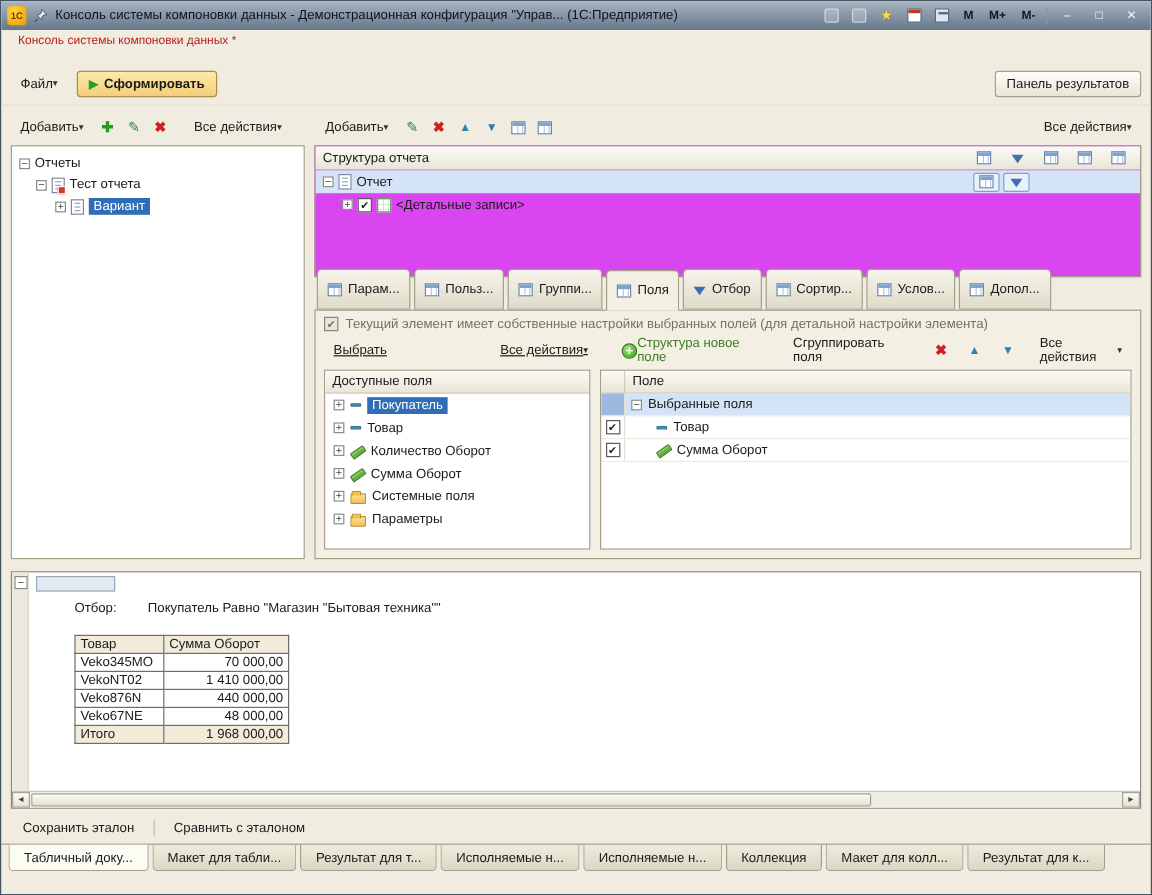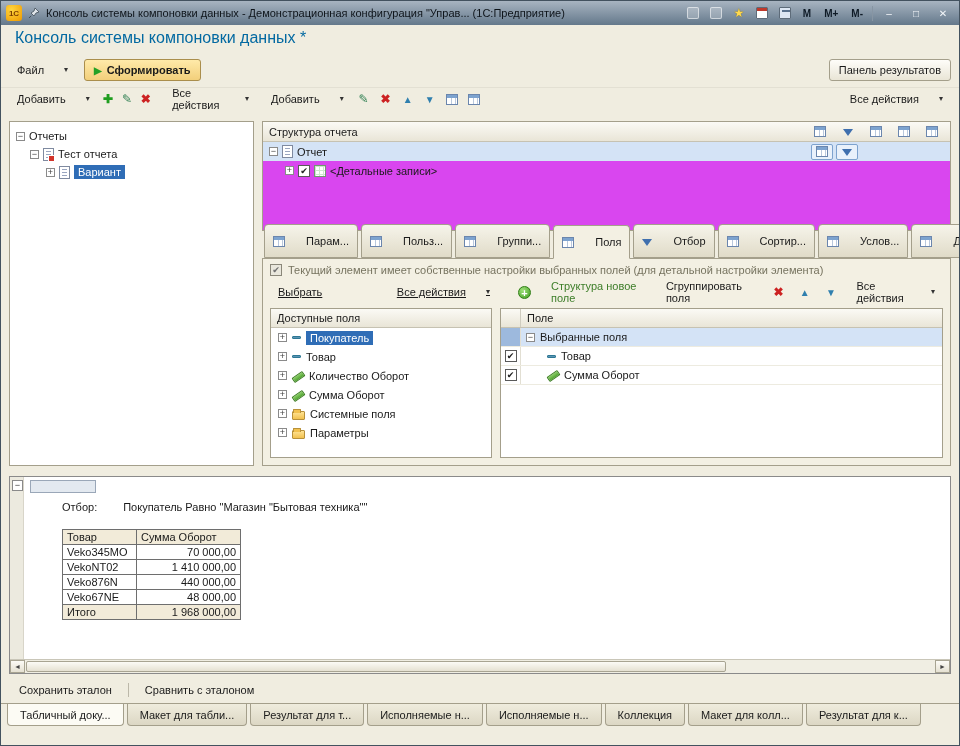--- a/index.html
+++ b/index.html
@@ -17,30 +17,30 @@
   .star-glyph { color:#ffd94f; font-size:12px; text-shadow:0 0 1px #6b5a00; }
   .cal-icon { width:12px; height:12px; background:#fff; border:1px solid #5d6b79; position:relative; border-radius:1px; }
   .cal-icon::before { content:""; position:absolute; top:0; left:0; right:0; height:3px; background:#c0392b; }
   .calc-icon { width:12px; height:12px; background:#dce6f2; border:1px solid #5d6b79; position:relative; border-radius:1px; }
   .calc-icon::before { content:""; position:absolute; left:2px; top:2px; width:8px; height:2px; background:#58708c; }
   .mem-btn { color:#0e1a26; font-weight:bold; font-size:10px; padding:0 4px; }
   .tb-sep { width:1px; height:15px; background:#8painted; background:#8795a3; }
   .win-btn { width:22px; height:18px; display:flex; align-items:center; justify-content:center; color:#f4f7fa; font-size:10px; border-radius:2px; }
 
   
-  .page-title { position:absolute; top:28px; left:14px; font-size:16px; color:#0369a1; }
+  .page-title { position:absolute; top:28px; left:14px; font-size:10px; color:#b91c1c; }
   .menu-row { position:absolute; top:52px; left:0; right:0; height:34px; display:flex; align-items:center; gap:8px; padding:0 8px; }
   .btn { display:inline-flex; align-items:center; gap:5px; height:22px; padding:0 9px; background:linear-gradient(#fefdf9,#e9e5d6); border:1px solid #a49f8b; border-radius:3px; }
-  .btn-flat { display:inline-flex; align-items:center; gap:20px; height:22px; padding:0 7px; border:1px solid transparent; border-radius:3px; }
+  .btn-flat { display:inline-flex; align-items:center; gap:0; height:22px; padding:0 7px; border:1px solid transparent; border-radius:3px; }
   .btn-generate { background:linear-gradient(#ffeaa9,#f2cf7b); border:1px solid #aa8e4c; font-weight:bold; }
   .caret { font-size:8px; color:#333; line-height:1; }
   .play { color:#23a125; font-size:10px; }
   .push-right { margin-left:auto; }
 
-  .toolbar-row { position:absolute; top:86px; left:0; right:0; height:30px; display:flex; align-items:flex-start; padding:0 8px; border-top:1px solid #e3e0d3; }
+  .toolbar-row { position:absolute; top:86px; left:0; right:0; height:30px; display:flex; align-items:flex-end; padding:0 8px; border-top:1px solid #e3e0d3; }
   .tool-group-left { width:248px; display:flex; align-items:center; gap:2px; }
   .tool-group-right { flex:1; display:flex; align-items:center; gap:2px; margin-left:6px; }
   .ticon { width:20px; height:20px; display:inline-flex; align-items:center; justify-content:center; font-size:12px; border:1px solid transparent; border-radius:2px; }
   .i-add { color:#1f9e1f; font-weight:bold; }
   .i-edit { color:#2b7d4f; }
   .i-del { color:#cc2222; font-weight:bold; }
   .i-up, .i-down { color:#2f7fae; font-size:10px; }
 
   
   .panel-header { height:20px; background:linear-gradient(#fbfaf5,#e9e5d7); border-bottom:1px solid #c6c2b2; display:flex; align-items:center; padding:0 6px; }
@@ -73,21 +73,21 @@
   
   .right-region { position:absolute; top:120px; left:261px; right:8px; height:345px; }
   .structure-panel { position:absolute; top:0; left:0; right:0; height:110px; background:#d946ef; border:1px solid #a49f8b; }
   .hdr-icons { margin-left:auto; display:flex; gap:10px; align-items:center; padding-right:3px; }
   .hic { width:18px; height:14px; display:flex; align-items:center; justify-content:center; }
   .struct-row { height:19px; display:flex; align-items:center; gap:4px; padding-left:6px; }
   .row-icons { margin-left:auto; margin-right:92px; display:flex; gap:3px; }
   .row-ic { width:22px; height:16px; display:flex; align-items:center; justify-content:center; border:1px solid #7da2ce; background:#e9f1fb; border-radius:2px; }
 
   .tabstrip { position:absolute; top:114px; left:0; right:0; height:24px; display:flex; align-items:flex-end; gap:3px; padding:0 2px; z-index:2; }
-  .tab { display:flex; align-items:center; gap:21px; padding:16px 8px; height:20px; margin-bottom:1px; background:linear-gradient(#f6f4ea,#e0dbc8); border:1px solid #a49f8b; border-radius:4px 4px 0 0; white-space:nowrap; }
+  .tab { display:flex; align-items:center; gap:5px; padding:16px 8px; height:20px; margin-bottom:1px; background:linear-gradient(#f6f4ea,#e0dbc8); border:1px solid #a49f8b; border-radius:4px 4px 0 0; white-space:nowrap; }
   .tab.active { height:23px; margin-bottom:0; background:#f3f0e3; border-bottom:1px solid #f3f0e3; }
   .tab-body { position:absolute; top:137px; left:0; right:0; bottom:0; border:1px solid #a49f8b; background:#f3f0e3; padding:5px 7px 7px; display:flex; flex-direction:column; gap:4px; }
   .own-row { display:flex; align-items:center; gap:6px; color:#76735f; }
   .fields-toolbar { display:flex; align-items:center; height:24px; }
   .ft-left { width:228px; display:flex; align-items:flex-start;text-decoration:underline; }
   .ft-right { flex:1; display:flex; align-items:center; gap:9px; padding-left:12px; }
   .green-link { color:#3c7d28; }
   .panels-row { flex:1; display:flex; gap:8px; min-height:0; }
   .fpanel { background:#fff; border:1px solid #a49f8b; display:flex; flex-direction:column; overflow:hidden; }
   .fpanel.available { width:222px; }

